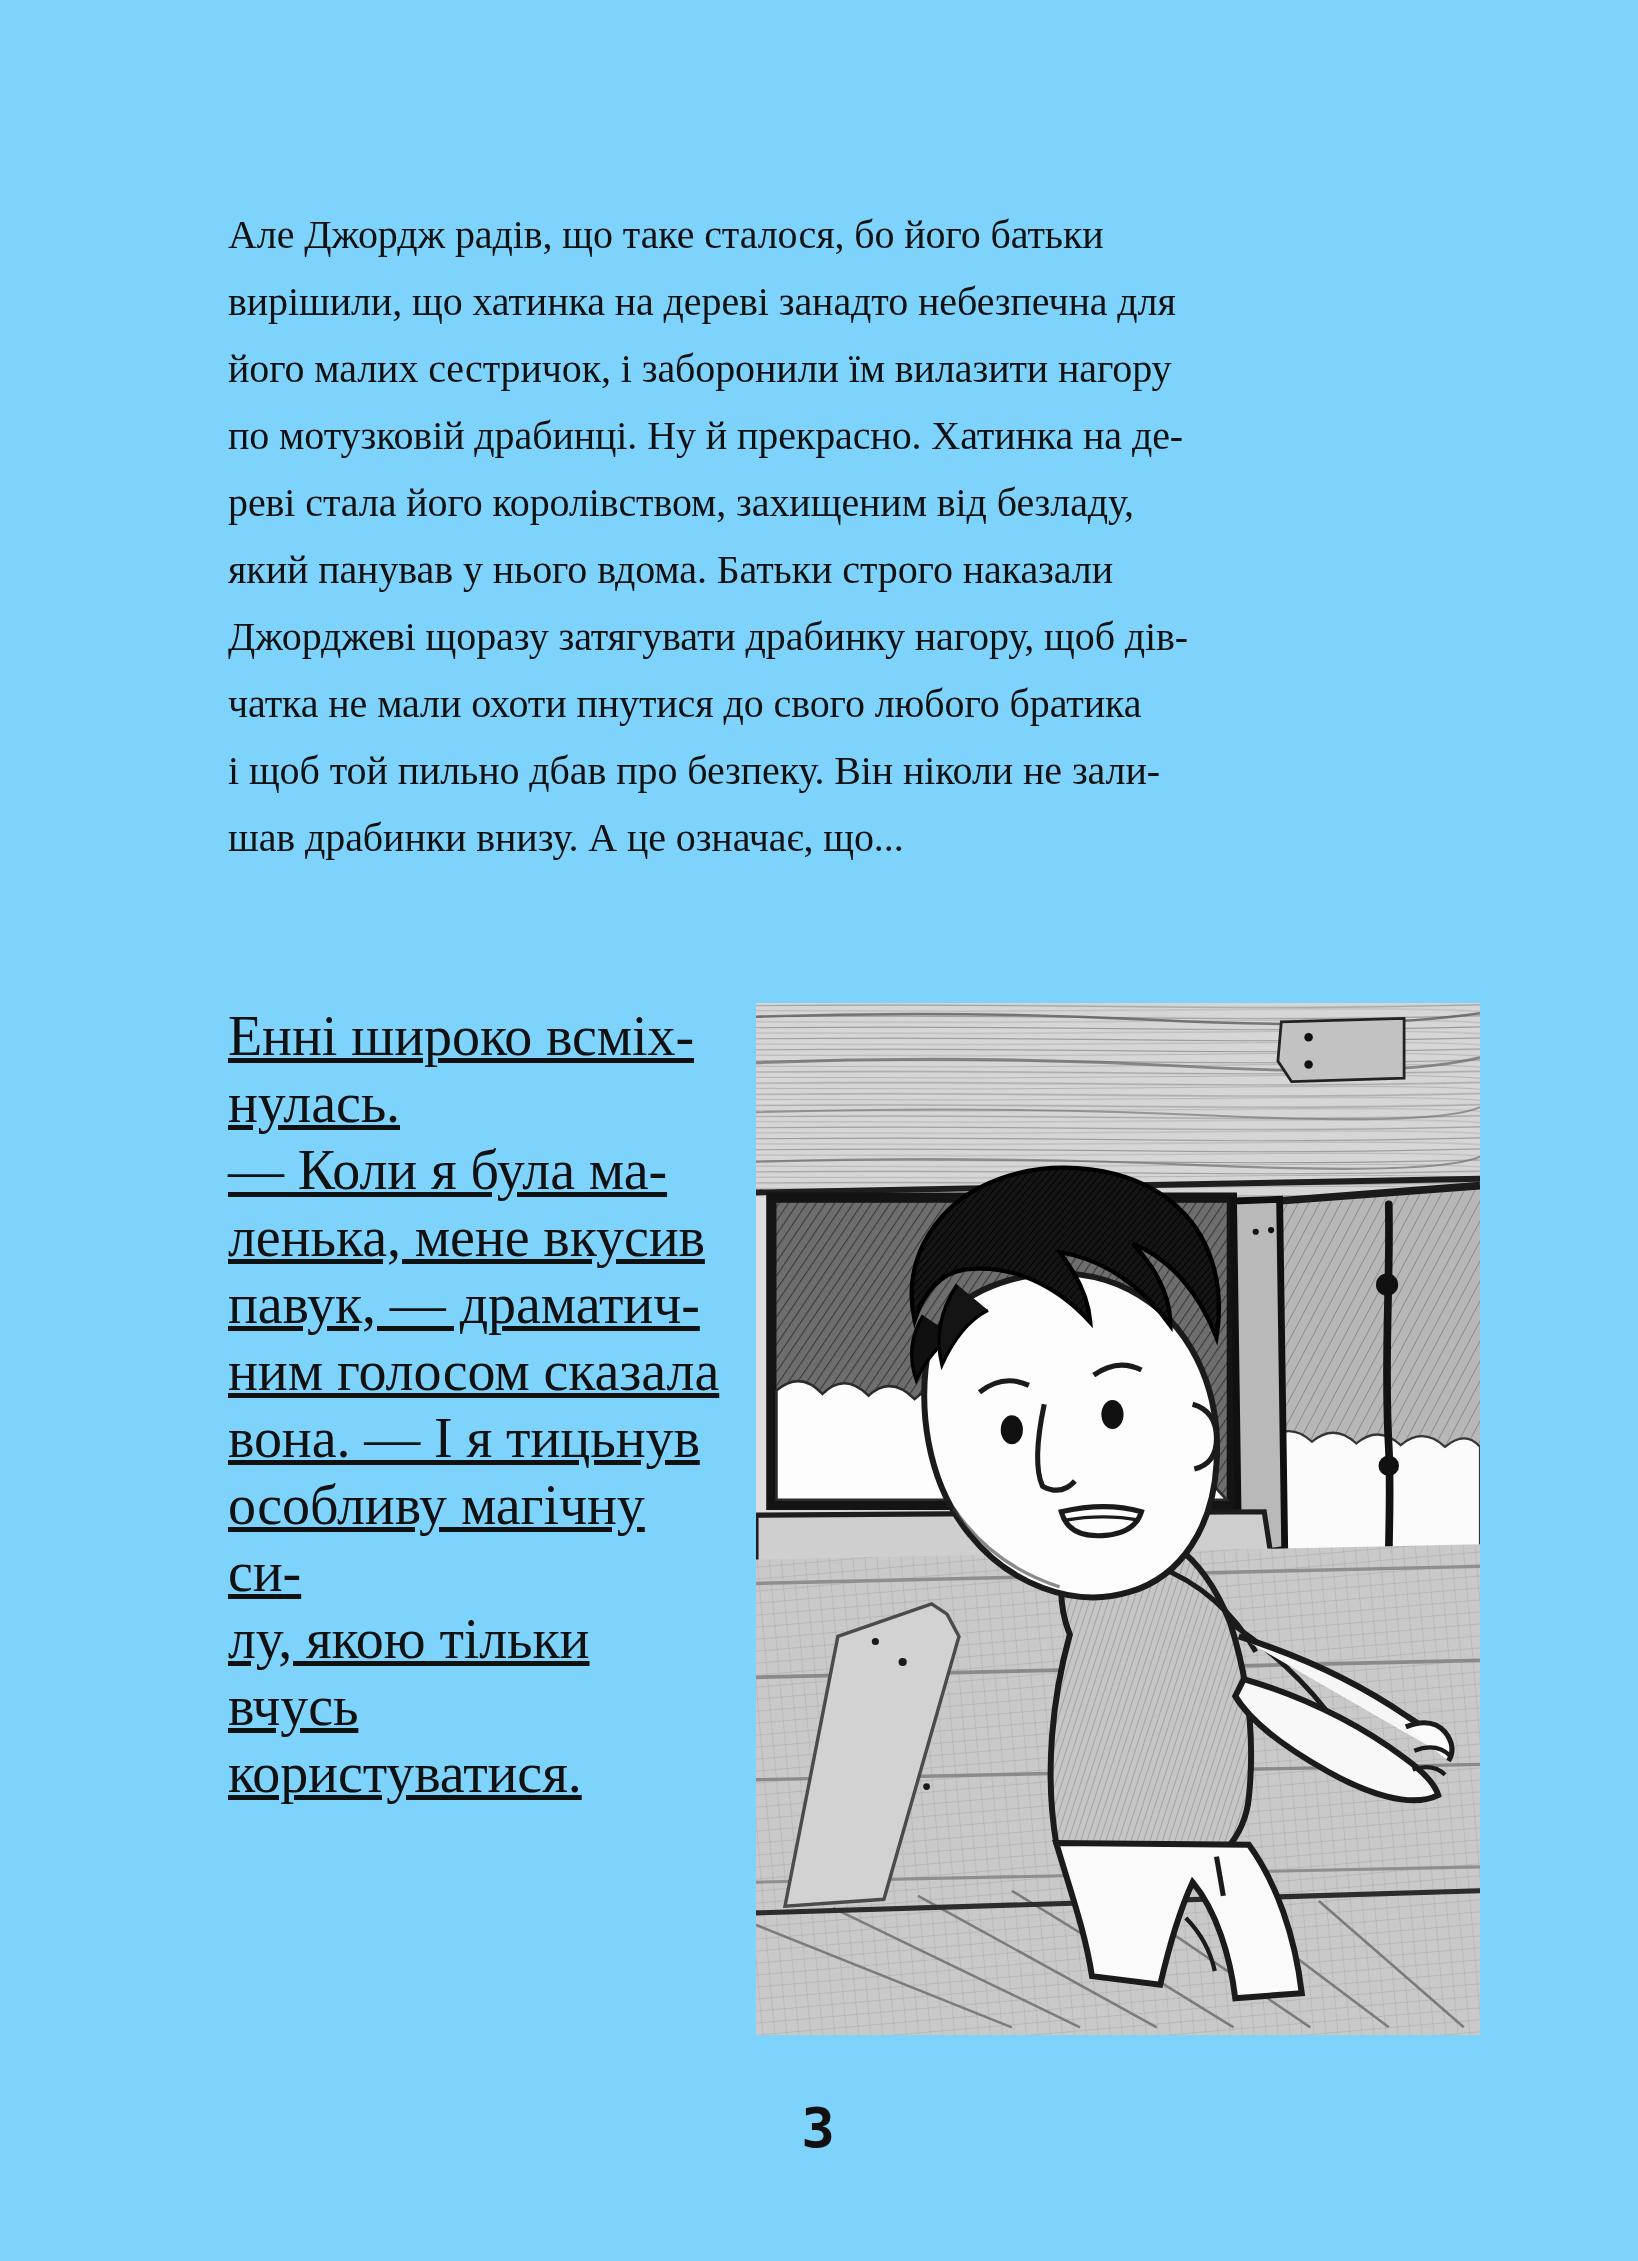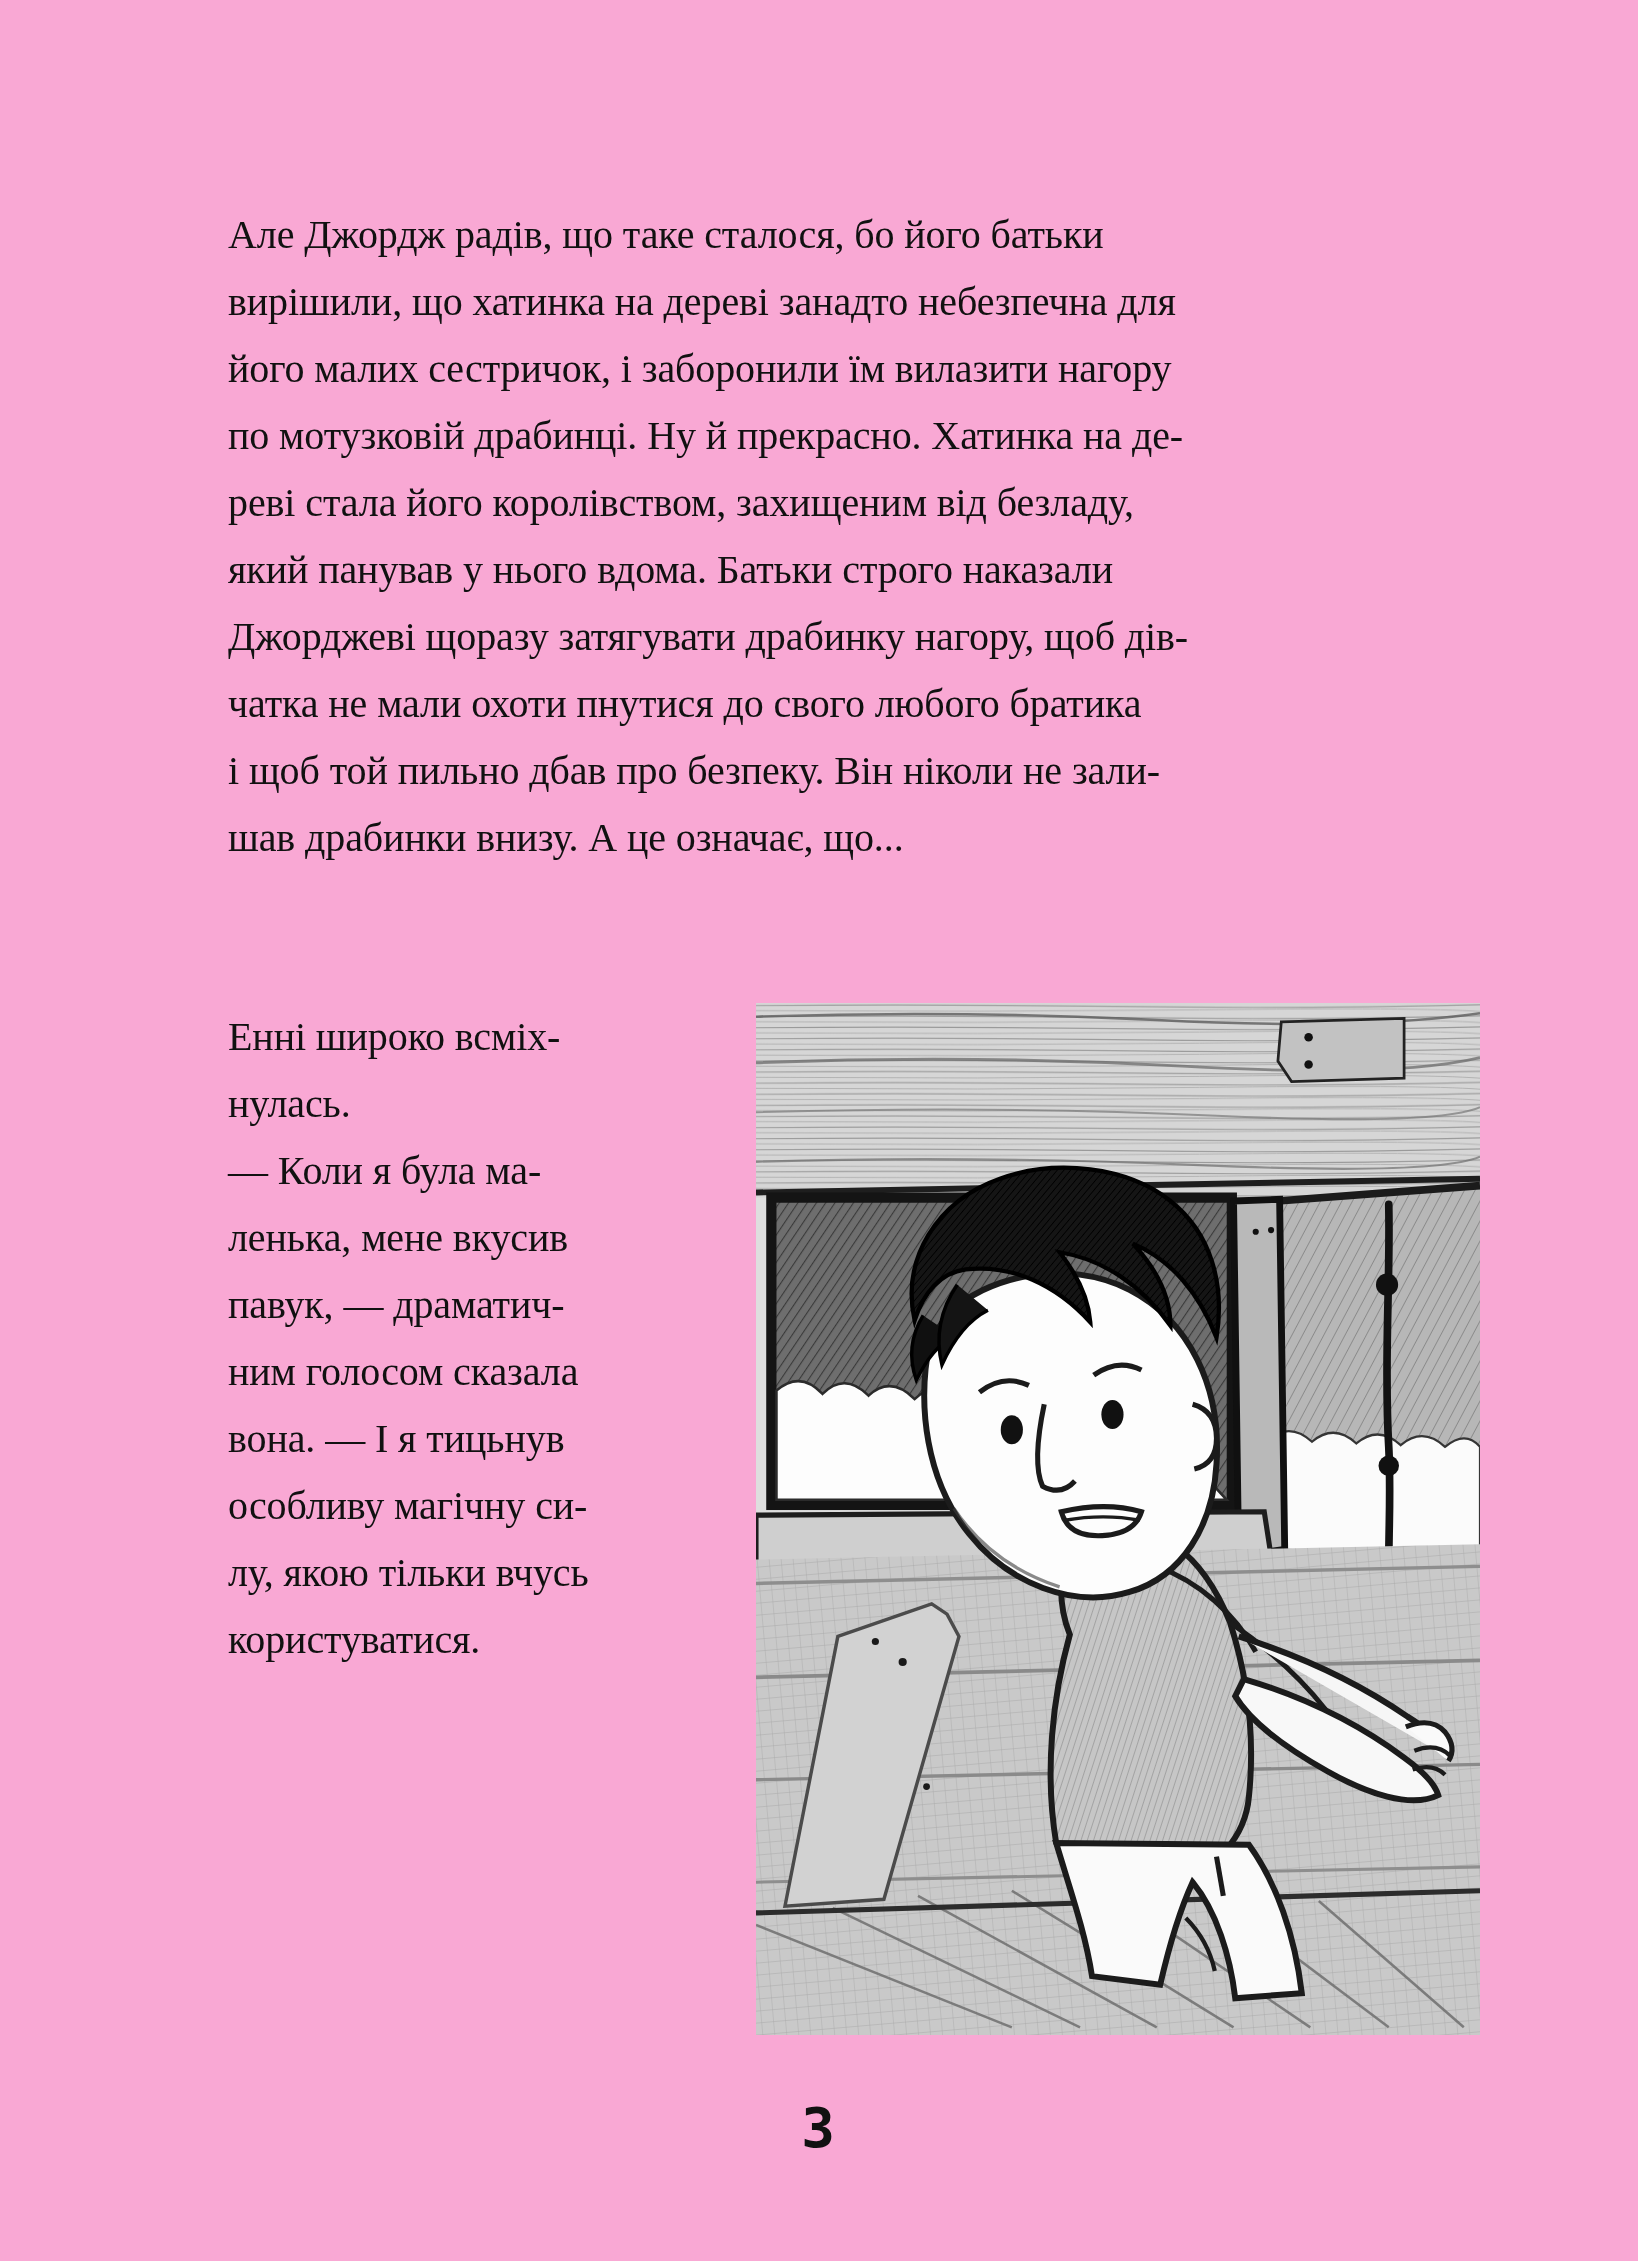--- a/index.html
+++ b/index.html
@@ -12,21 +12,21 @@
     height: 2261px;
     position: relative;
     overflow: hidden;
     font-family: "Liberation Serif", "DejaVu Serif", serif;
     color: #111111;
   }
 
   .page {
     position: absolute;
     inset: 0;
-    background: #f9a8d4;
+    background: #7dd3fc;
   }
 
   
   .text-column {
     position: absolute;
     left: 228px;
     top: 201px;
     width: 1259px;
   }
 
@@ -40,22 +40,23 @@
   }
 
   
   .narrow-column {
     position: absolute;
     left: 228px;
     top: 1003px;
     width: 502px;
   }
   .narrow-column .para {
-    font-size: 40px;
+    font-size: 56px;
     line-height: 67px;
+    text-decoration: underline;
   }
   .narrow-column .para + .para {
     margin-top: 0px;
   }
 
   
   .illustration {
     position: absolute;
     left: 756px;
     top: 1003px;

